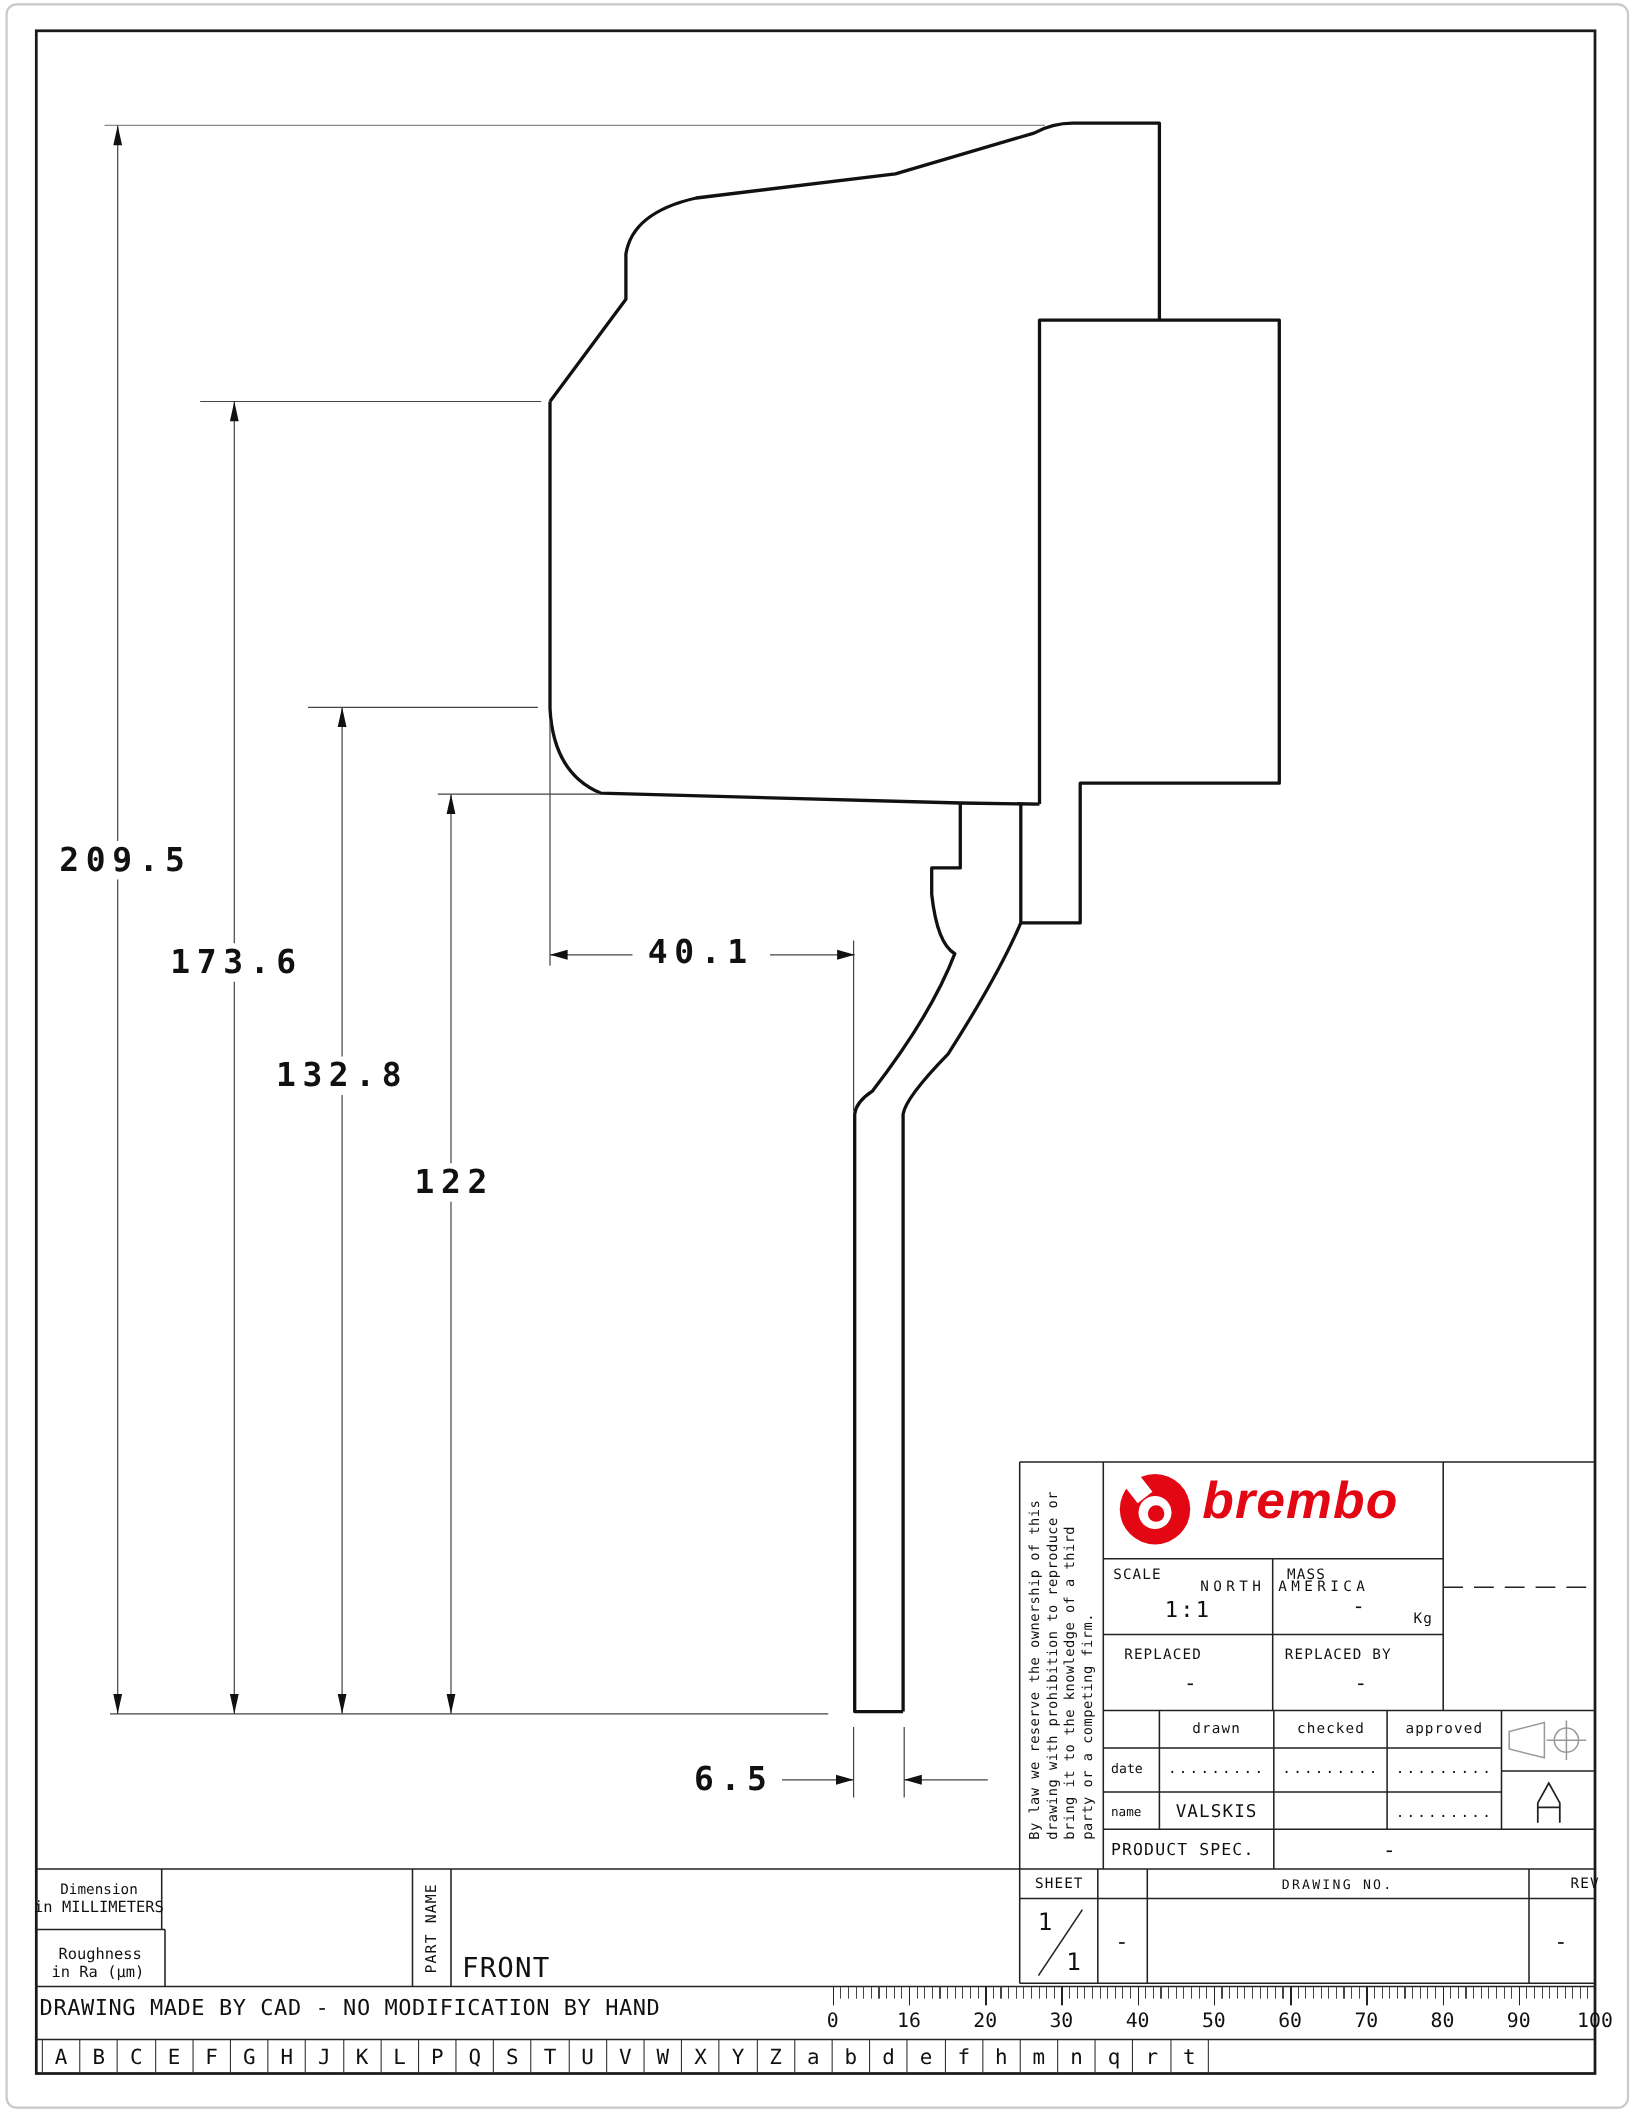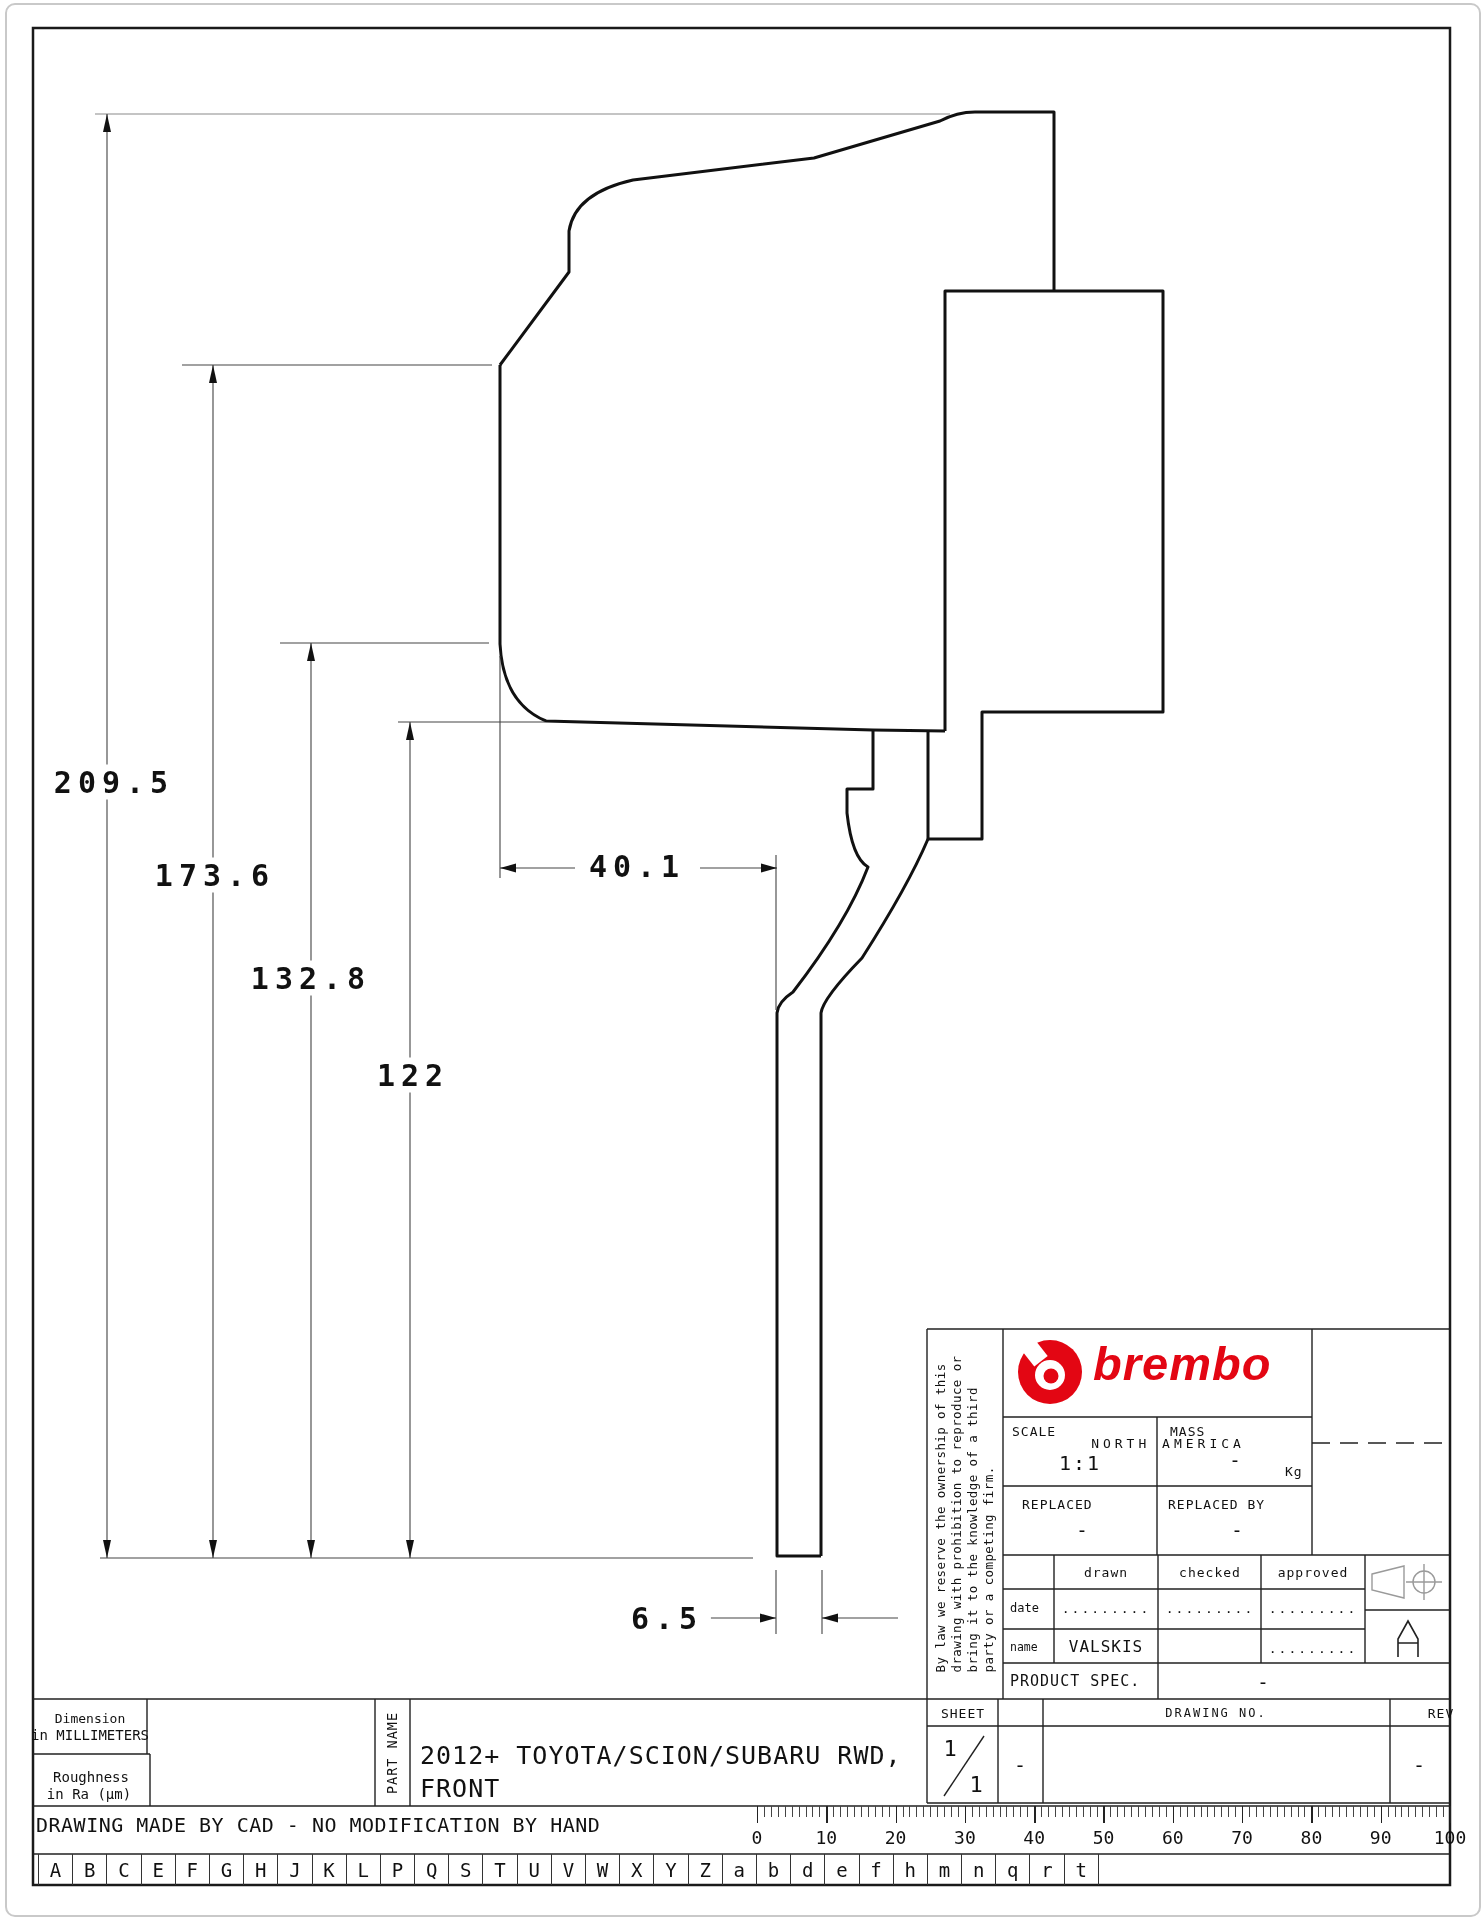--- a/index.html
+++ b/index.html
@@ -163,30 +163,29 @@
 
   <div class="abs ctr note2" style="left:90px;top:1718px;font-size:13px;">Dimension</div>
   <div class="abs ctr note2" style="left:90px;top:1735px;">in MILLIMETERS</div>
   <div class="abs ctr note2" style="left:91px;top:1777px;">Roughness</div>
   <div class="abs ctr note2" style="left:89px;top:1794px;">in Ra (µm)</div>
 
   <div id="partname-strip" class="abs">
     <div class="rot lbl" style="font-size:13.5px;">PART NAME</div>
   </div>
 
-  <div class="abs partname" style="left:420px;top:1741px;">2012+ TOYOTA/SCION/SUBARU RWD,</div>
   <div class="abs partname" style="left:420px;top:1774px;">FRONT</div>
 
   <div id="cad-note" class="abs" style="left:36px;top:1813px;">DRAWING MADE BY CAD - NO MODIFICATION BY HAND</div>
 
   <div id="ruler-minor" class="abs"></div>
   <div id="ruler-major" class="abs"></div>
   <div id="ruler-labels" class="abs">
       <div class="ruler-lab" style="left: 0px;">0</div>
-      <div class="ruler-lab" style="left: 69.3px;">10</div>
+      <div class="ruler-lab" style="left: 69.3px;">16</div>
       <div class="ruler-lab" style="left: 138.6px;">20</div>
       <div class="ruler-lab" style="left: 207.9px;">30</div>
       <div class="ruler-lab" style="left: 277.2px;">40</div>
       <div class="ruler-lab" style="left: 346.5px;">50</div>
       <div class="ruler-lab" style="left: 415.8px;">60</div>
       <div class="ruler-lab" style="left: 485.1px;">70</div>
       <div class="ruler-lab" style="left: 554.4px;">80</div>
       <div class="ruler-lab" style="left: 623.7px;">90</div>
       <div class="ruler-lab" style="left: 693px;">100</div>
     </div>

